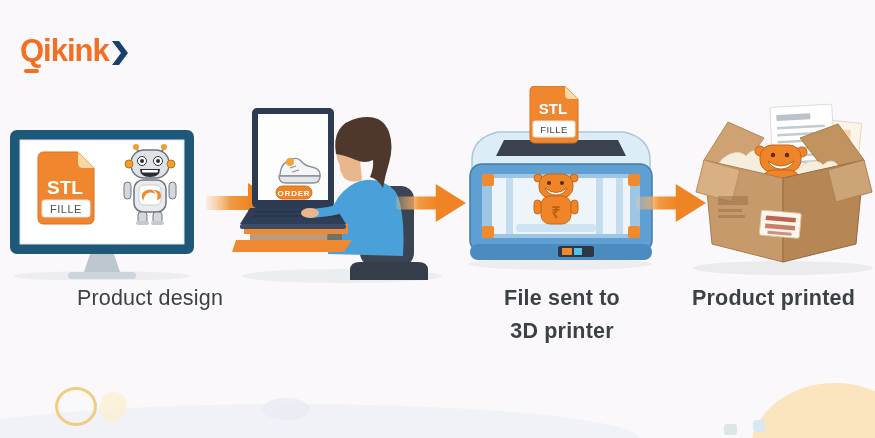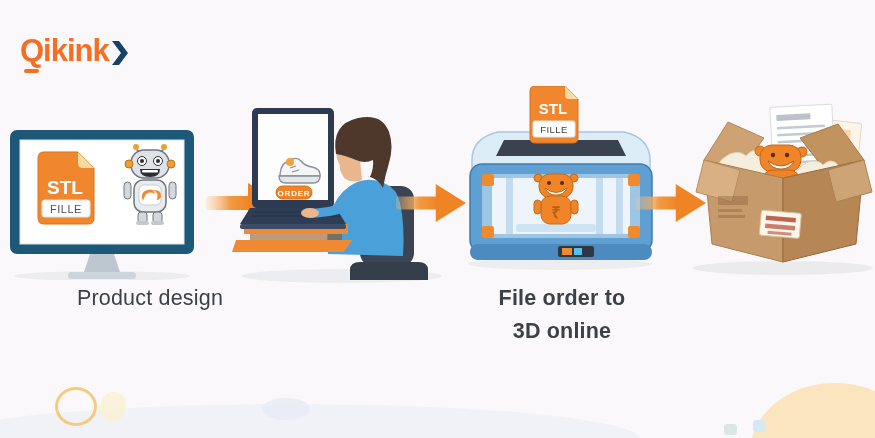--- a/index.html
+++ b/index.html
@@ -278,19 +278,20 @@
       <rect x="77" y="119" width="30" height="4.5" fill="#b34a33" opacity="0.85"></rect>
       <rect x="77" y="127" width="30" height="4.5" fill="#b34a33" opacity="0.7"></rect>
       <rect x="80" y="134" width="24" height="3" fill="#b34a33" opacity="0.6"></rect>
     </g>
   </svg>
 
   <div id="c1" class="caption">
     <div class="w400">Product design</div>
   </div>
   <div id="c3" class="caption">
-    <div class="w700">File order to</div>
-    <div class="w700">3D online</div>
+    <div class="w700">File sent to</div>
+    <div class="w700">3D printer</div>
   </div>
   <div id="c4" class="caption">
+    <div class="w700">Product printed</div>
   </div>
 
 </div>
 
 </body></html>

